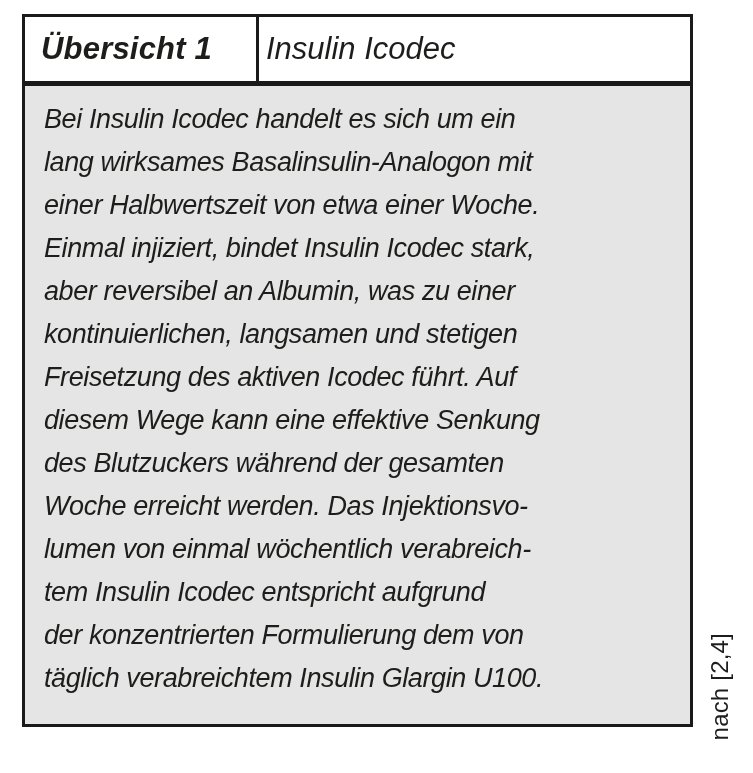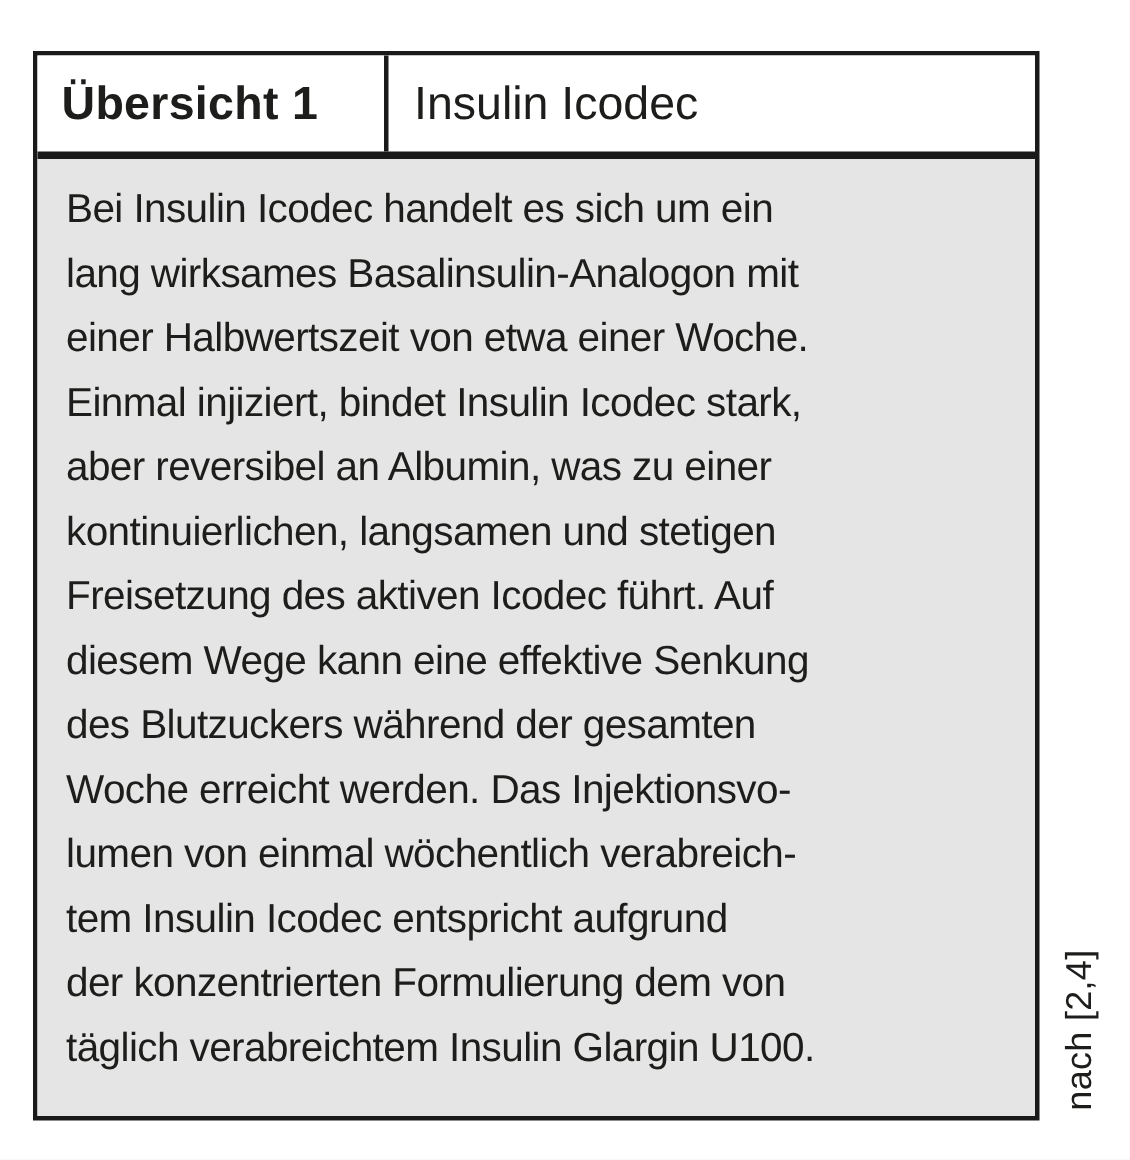--- a/index.html
+++ b/index.html
@@ -11,28 +11,29 @@
     width: 753px;
     height: 773px;
     position: relative;
     font-family: "Liberation Sans", sans-serif;
     color: #1d1d1b;
     overflow: hidden;
   }
   .overview-box {
     position: absolute;
     left: 22px;
-    top: 34px;
+    top: 14px;
     width: 671px;
     height: 713px;
     box-sizing: border-box;
     border: 3px solid #1a1a1a;
     display: flex;
     flex-direction: column;
     background: #ffffff;
+    font-style: italic;
   }
   .header-row {
     flex: 0 0 auto;
     display: flex;
     align-items: stretch;
     background: #ffffff;
     border-bottom: 5px solid #1a1a1a;
     height: 64px;
   }
   .header-label-cell {
@@ -45,21 +46,21 @@
     border-right: 3px solid #1a1a1a;
     font-size: 31px;
     font-weight: bold;
     letter-spacing: 0.2px;
     white-space: nowrap;
   }
   .header-title-cell {
     flex: 1 1 auto;
     display: flex;
     align-items: center;
-    padding-left: 17px;
+    padding-left: 7px;
     font-size: 31px;
     font-weight: normal;
     white-space: nowrap;
   }
   .body-cell {
     flex: 1 1 auto;
     background: #e5e5e5;
     padding: 12px 18px 0 19px;
     font-size: 27px;
     line-height: 43px;

